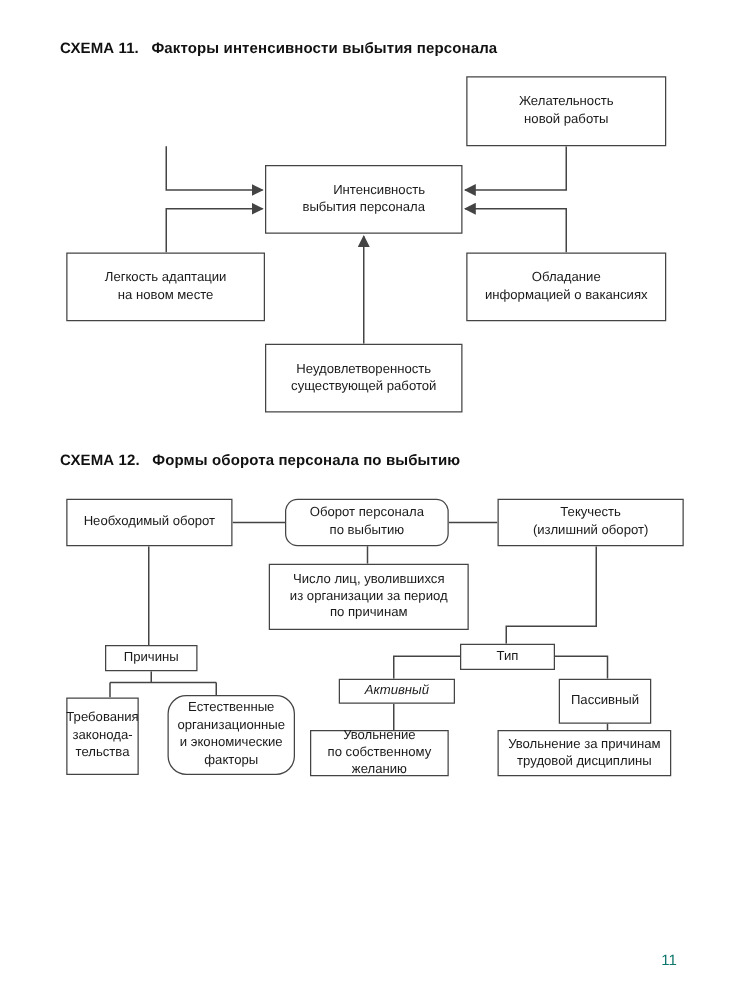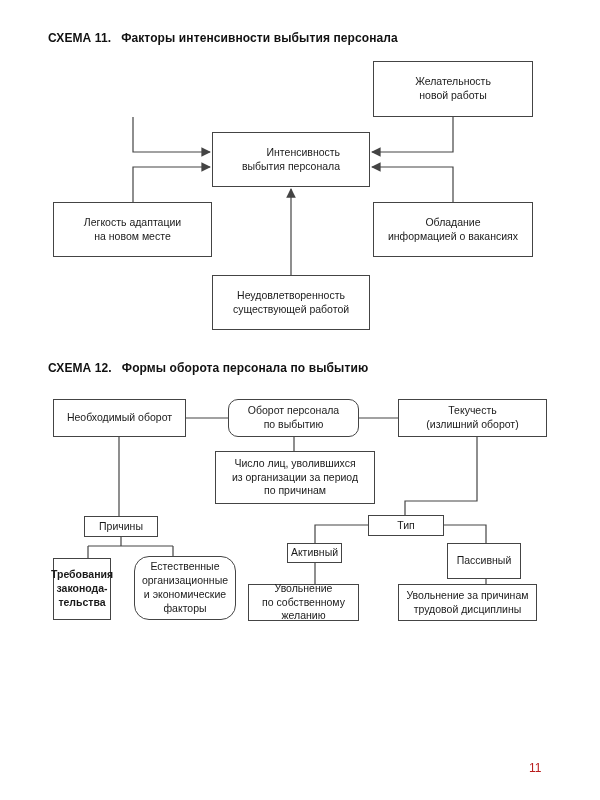--- a/index.html
+++ b/index.html
@@ -18,21 +18,21 @@
     white-space:nowrap; color:#111;
   }
   .diagram-title .t-label { margin-right:10px; }
   .node {
     position:absolute; box-sizing:border-box; background:#fff;
     border:1px solid var(--line,#444);
     display:flex; align-items:center; justify-content:center;
     text-align:center; font-size:10.5px; line-height:1.32;
     white-space:pre-line; padding:1px 2px; color:var(--text);
   }
-  .page-number { position:absolute; left:529px; top:761px; font-size:12px; color:#b91c1c; }
+  .page-number { position:absolute; left:529px; top:761px; font-size:12px; color:#0f766e; }
 </style>
 </head>
 <body>
 
 <div class="page">
 
   <svg class="connectors" viewBox="0 0 600 800">
     <defs>
       <marker id="arrowhead" viewBox="0 0 10 10" refX="9" refY="5" markerWidth="8" markerHeight="8" orient="auto">
         <path d="M0,0 L10,5 L0,10 z"></path>
@@ -79,23 +79,23 @@
   <div class="node" style="left:53px;  top:399px; width:133px; height:38px;">Необходимый оборот</div>
   <div class="node" style="left:228px; top:399px; width:131px; height:38px;border-radius:10px;">Оборот персонала
 по выбытию</div>
   <div class="node" style="left:398px; top:399px; width:149px; height:38px;">Текучесть
 (излишний оборот)</div>
   <div class="node" style="left:215px; top:451px; width:160px; height:53px;">Число лиц, уволившихся
 из организации за период
 по причинам</div>
   <div class="node" style="left:84px;  top:516px; width:74px;  height:21px;">Причины</div>
   <div class="node" style="left:368px; top:515px; width:76px;  height:21px;">Тип</div>
-  <div class="node" style="left:287px; top:543px; width:55px;  height:20px;">Активный</div>
+  <div class="node" style="left:271px; top:543px; width:93px;  height:20px;font-style:italic;">Активный</div>
   <div class="node" style="left:447px; top:543px; width:74px;  height:36px;">Пассивный</div>
-  <div class="node" style="left:53px;  top:558px; width:58px;  height:62px;font-weight:bold;">Требования
+  <div class="node" style="left:53px;  top:558px; width:58px;  height:62px;">Требования
 законода-
 тельства</div>
   <div class="node" style="left:134px; top:556px; width:102px; height:64px;border-radius:15px;">Естественные
 организационные
 и экономические
 факторы</div>
   <div class="node" style="left:248px; top:584px; width:111px; height:37px;">Увольнение
 по собственному желанию</div>
   <div class="node" style="left:398px; top:584px; width:139px; height:37px;">Увольнение за причинам
 трудовой дисциплины</div>

